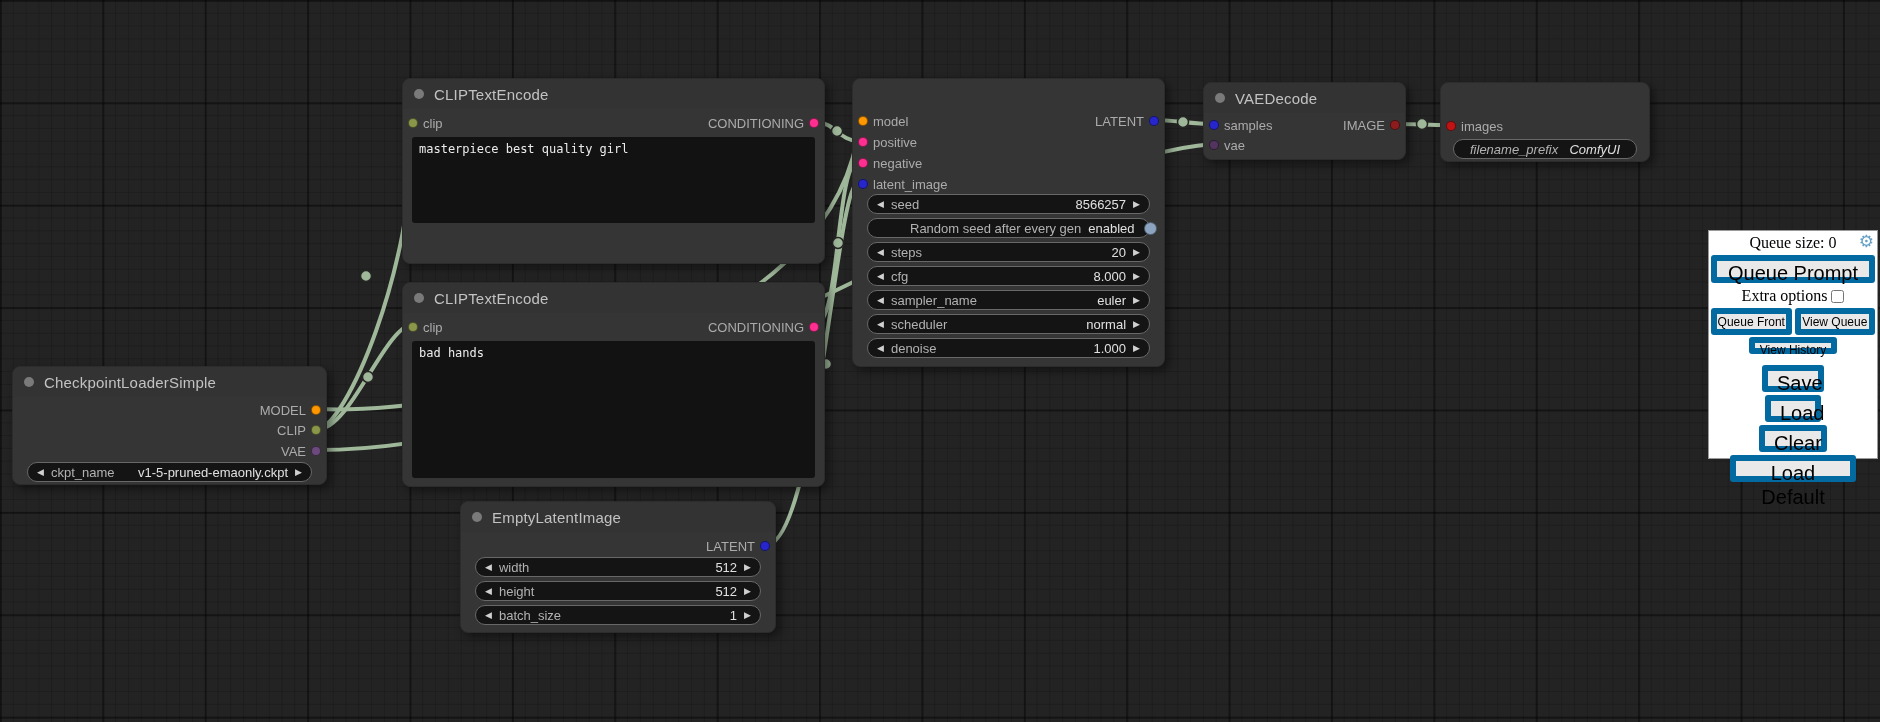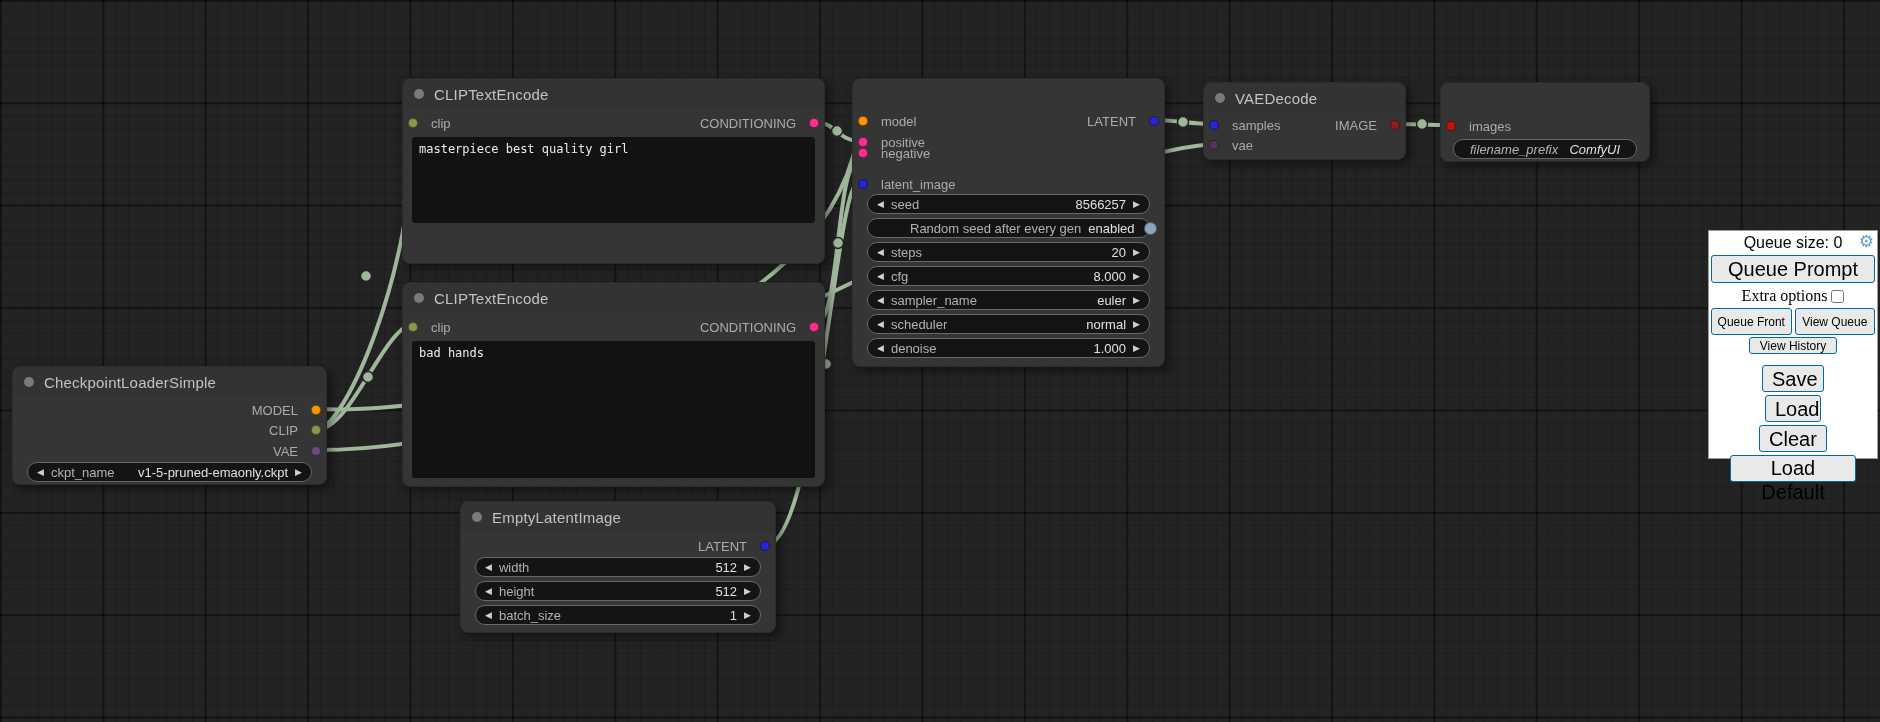--- a/index.html
+++ b/index.html
@@ -29,21 +29,21 @@
     background:#353535; border:1px solid #2c2c2c; border-radius:8px;
     box-shadow:4px 4px 10px rgba(0,0,0,0.45);
     color:#b8b8b8; font-size:13px;
   }
   .ntitle {
     height:30px; background:#333333; border-radius:7px 7px 0 0;
     display:flex; align-items:center; padding:0 11px;
     font-size:15px; color:#c2c2c2; letter-spacing:0.2px;
   }
   .tdot { width:10px; height:10px; border-radius:50%; background:#7a7a7a; margin-right:10px; flex:none; }
-  .prow { position:absolute; height:20px; display:flex; align-items:center; gap:13px; color:#ababab; }
+  .prow { position:absolute; height:20px; display:flex; align-items:center; gap:5px; color:#ababab; }
   .prow.in  { left:5px; }
   .prow.out { right:5px; }
   .pdot { width:10px; height:10px; border-radius:50%; border:1px solid rgba(0,0,0,0.45); flex:none; }
 
   .widget {
     position:absolute; left:14px; right:14px; height:20px;
     background:#141414; border:1px solid #686868; border-radius:10px;
     display:flex; align-items:center; padding:0 9px; gap:7px;
     color:#b2b2b2; font-size:13px; white-space:nowrap;
   }
@@ -58,24 +58,24 @@
     background:#121212; border-radius:3px; padding:5px 7px;
     font-family:"DejaVu Sans Mono", monospace; font-size:12px; color:#ececec;
     white-space:pre-wrap;
   }
 
   
   #queue-panel {
     position:absolute; left:1708px; top:230px; width:170px; height:229px;
     background:#ffffff; border:1px solid #9a9a9a; z-index:3; color:#000;
   }
-  .qsize-row { position:relative; text-align:center; font-family:Liberation Sans, sans-serif; font-size:16px; padding-top:3px; }
+  .qsize-row { position:relative; text-align:center; font-family:Liberation Serif, serif; font-size:16px; padding-top:3px; }
   .gear { position:absolute; right:3px; top:2px; font-size:17px; line-height:17px; }
   .qbtn {
-    display:block; background:#e9e9e9; border:1px solid #0369a1; border-radius:3px;
+    display:block; background:#e9e9e9; border:6px solid #0369a1; border-radius:3px;
     font-family:"Liberation Sans", sans-serif; color:#000; text-align:center; cursor:pointer;
   }
   #queue-prompt-btn { margin:3px auto 0; width:164px; height:28px; font-size:20px; line-height:25px; }
   .extra-row { text-align:center; font-family:"Liberation Serif", serif; font-size:16px; margin-top:4px; }
   .extra-row input { vertical-align:-2px; }
   .small-row { display:flex; gap:3px; margin:3px 2px 0; }
   .small-row .qbtn { flex:1; height:27px; font-size:12px; line-height:14px; }
   #view-history-btn { margin:2px auto 0; width:88px; height:17px; font-size:12px; line-height:14px; }
   .big { height:27px; font-size:20px; line-height:24px; margin:3px auto 0; padding:0 9px; }
   #save-btn { margin-top:11px; width:62px; }
@@ -167,21 +167,21 @@
 
   <div class="node" style="left:852px; top:78px; width:313px; height:289px;">
     <div class="prow in" style="top:32px">
       <span class="pdot" style="background-color: rgb(255, 152, 0);"></span>
       <span>model</span>
     </div>
     <div class="prow in" style="top:53px">
       <span class="pdot" style="background-color: rgb(255, 47, 146);"></span>
       <span>positive</span>
     </div>
-    <div class="prow in" style="top:64px">
+    <div class="prow in" style="top:74px">
       <span class="pdot" style="background-color: rgb(255, 47, 146);"></span>
       <span>negative</span>
     </div>
     <div class="prow in" style="top:95px">
       <span class="pdot" style="background-color: rgb(38, 38, 204);"></span>
       <span>latent_image</span>
     </div>
     <div class="prow out" style="top:32px">
       <span>LATENT</span>
       <span class="pdot" style="background-color: rgb(38, 38, 204);"></span>

